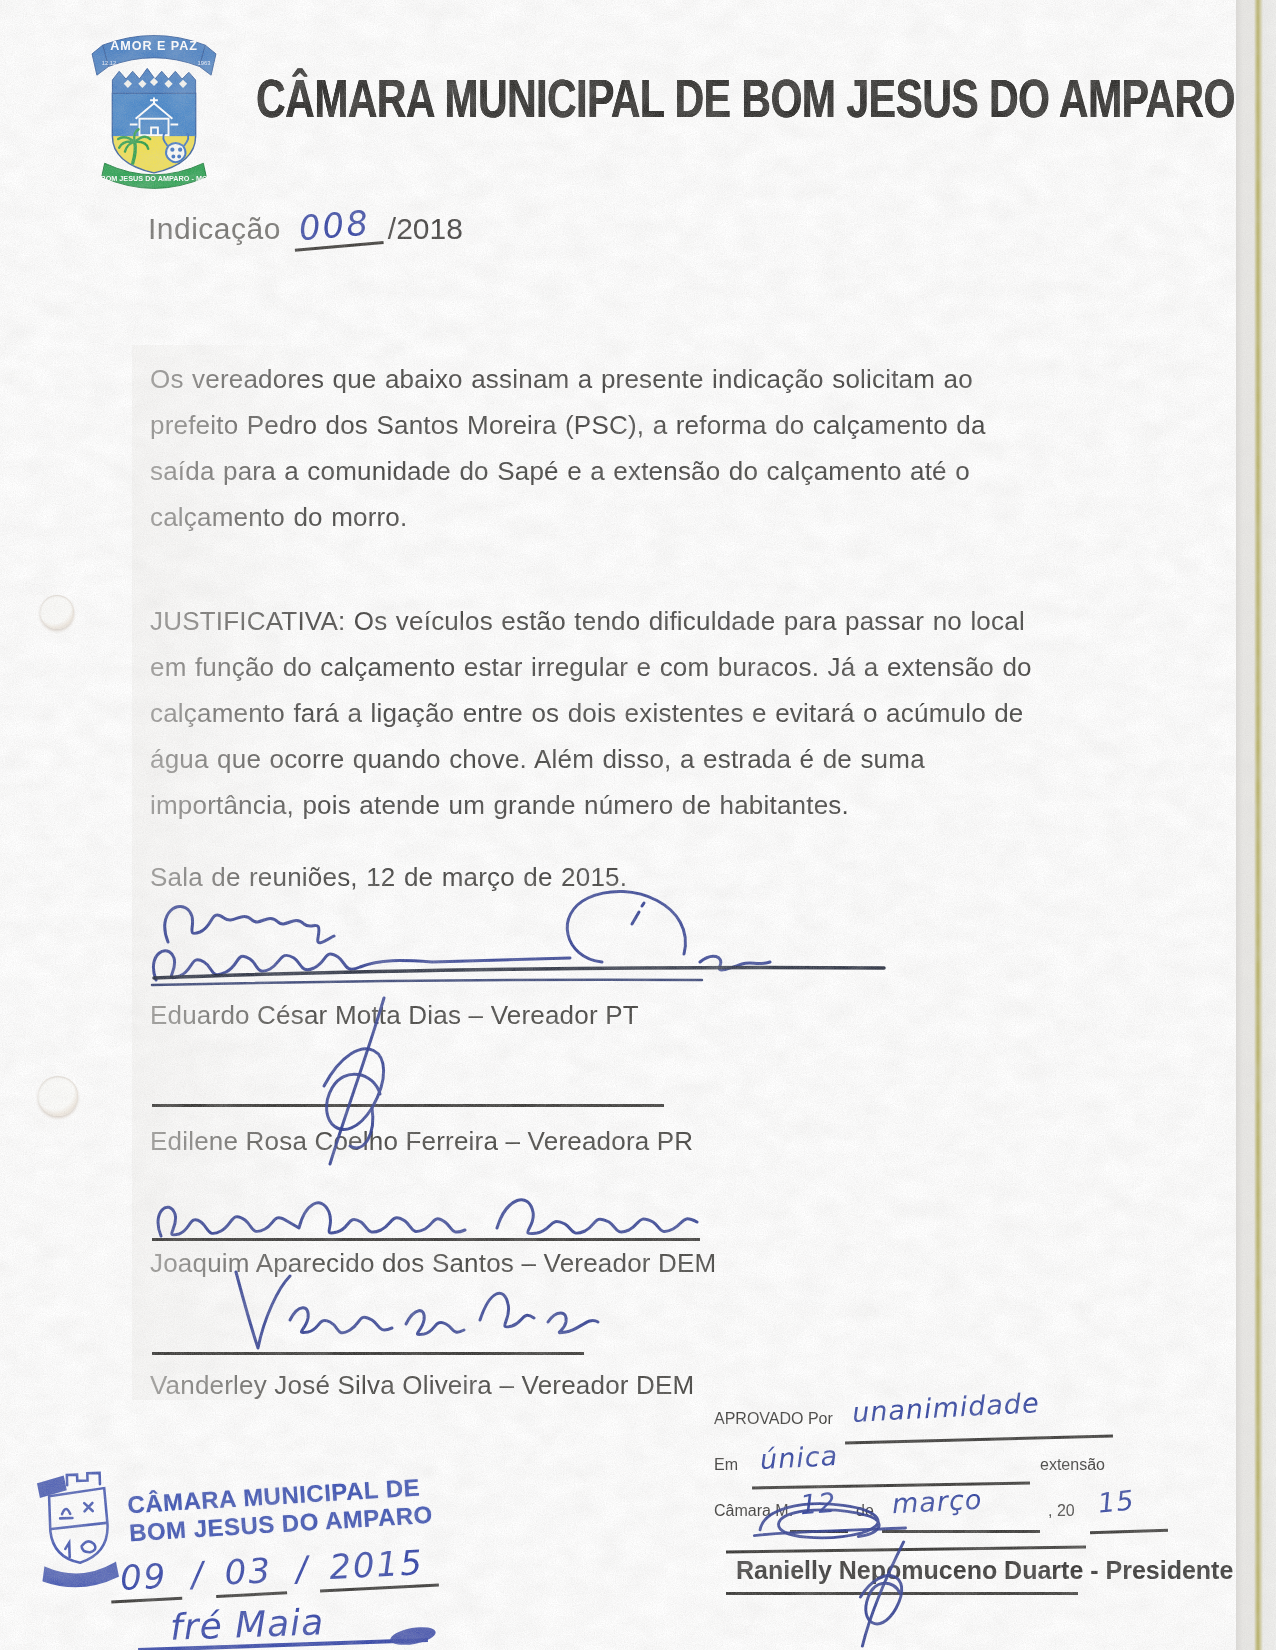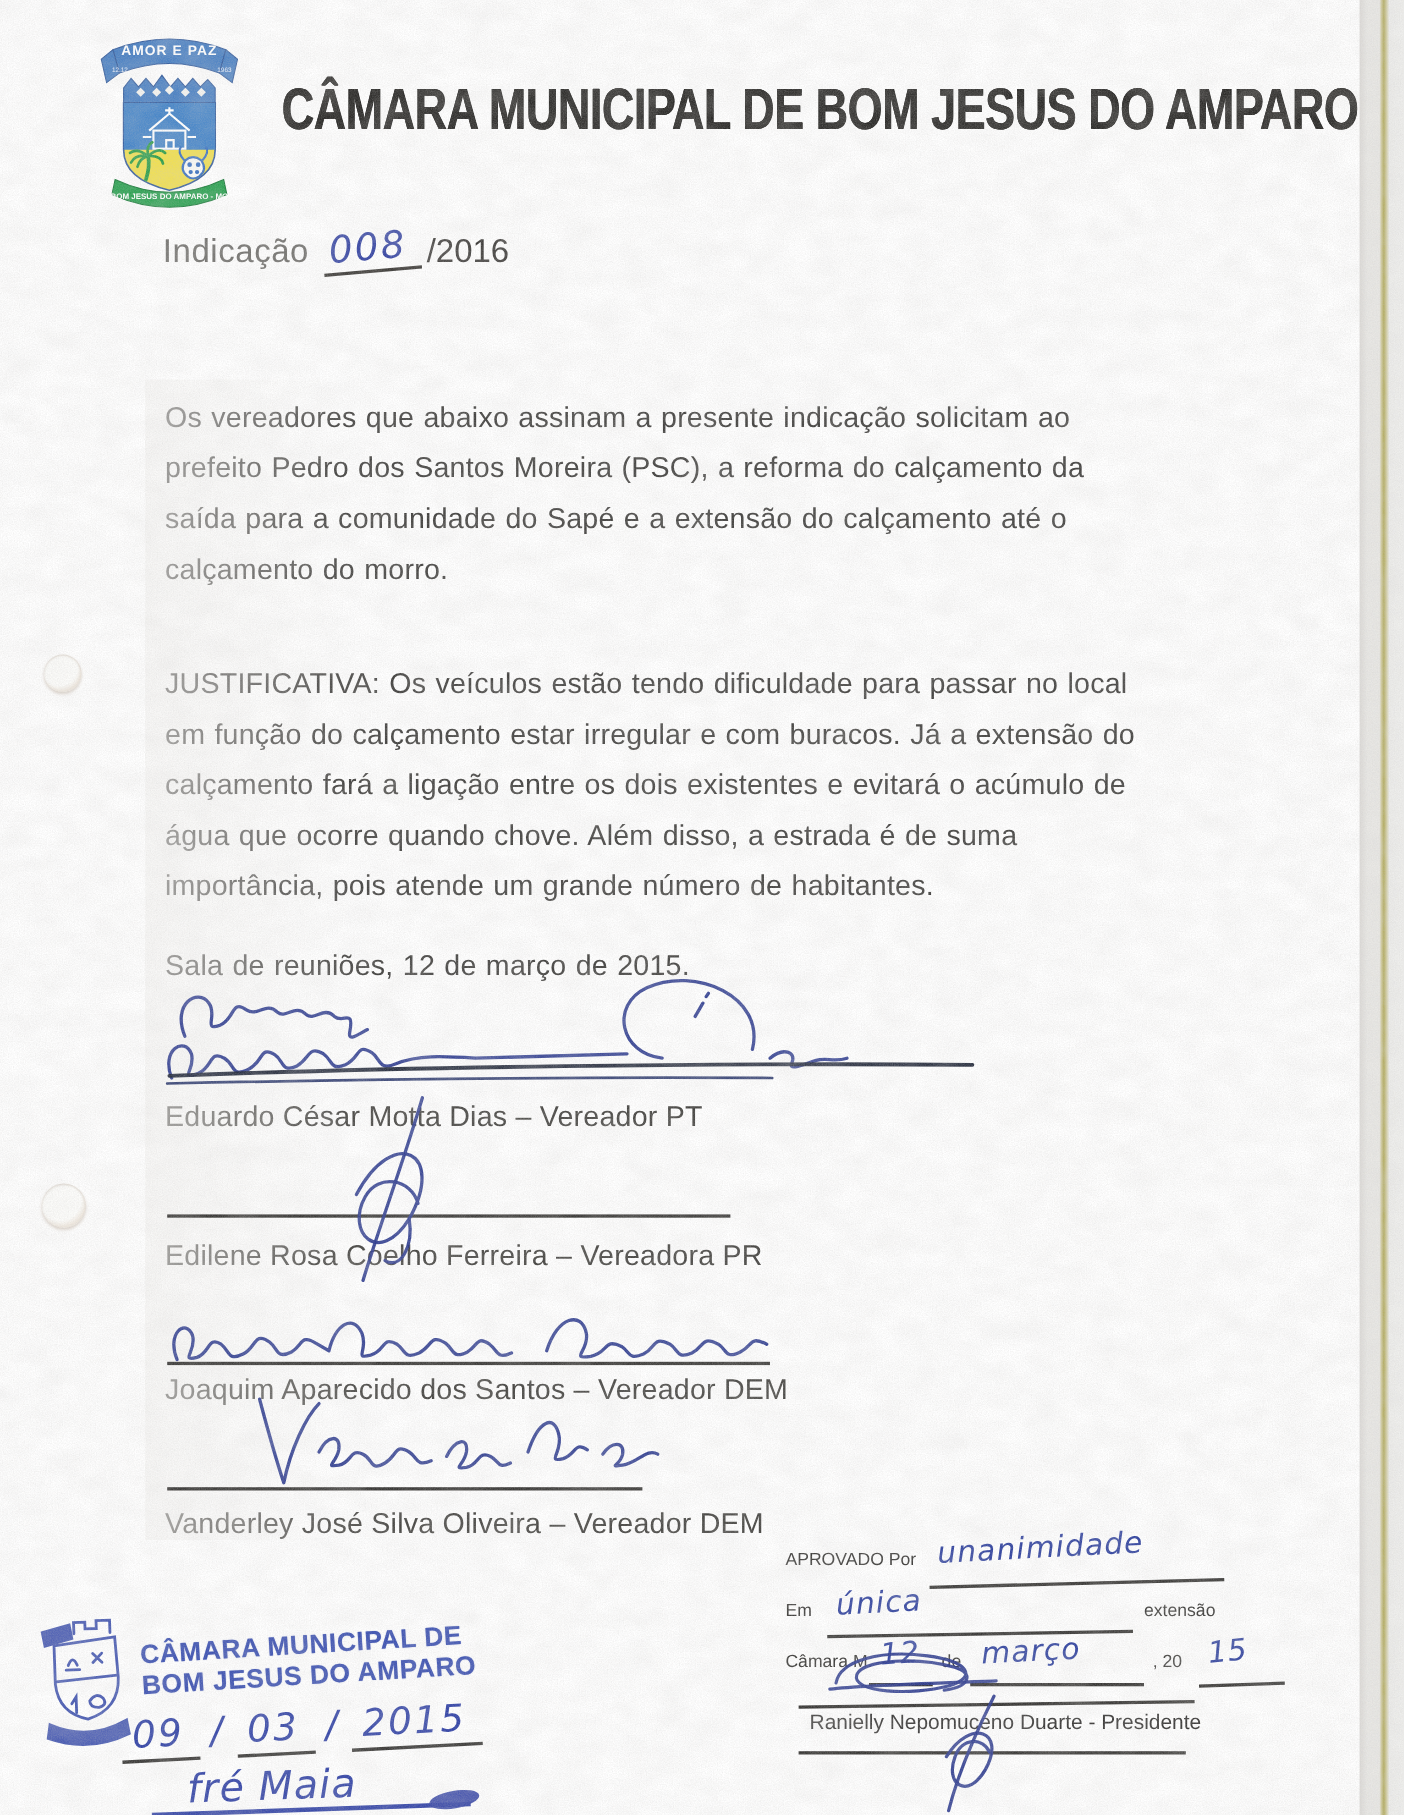--- a/index.html
+++ b/index.html
@@ -26,21 +26,21 @@
   .ind-year{font-size:30px;color:#413f3d;}
   .para{position:absolute;left:150px;width:885px;font-size:26px;line-height:46px;
     color:#434240;letter-spacing:.2px;word-spacing:1px;z-index:3;}
   .name{position:absolute;left:150px;font-size:26px;color:#464542;letter-spacing:.2px;z-index:3;white-space:nowrap;}
   .sig{position:absolute;z-index:6;}
   .sig path{fill:none;stroke:#2b3a8e;stroke-width:3;stroke-linecap:round;stroke-linejoin:round;opacity:.92;}
   .line{position:absolute;background:#3a3937;height:2.5px;z-index:5;}
   .fade-overlay{position:absolute;left:132px;top:345px;width:185px;height:1055px;z-index:5;pointer-events:none;
     background:linear-gradient(to right,rgba(242,241,239,.55),rgba(242,241,239,0));}
   .ap{position:absolute;font-size:16px;color:#3b3a38;z-index:3;white-space:nowrap;}
-  .apb{position:absolute;font-size:19px;font-weight:normal;color:#3a3938;z-index:3;white-space:nowrap;}
+  .apb{position:absolute;font-size:25px;font-weight:bold;color:#3a3938;z-index:3;white-space:nowrap;}
   .hw{position:absolute;font-family:"DejaVu Sans",sans-serif;font-style:italic;color:#3345a0;
     z-index:6;white-space:nowrap;letter-spacing:1px;}
   .stamp-text{position:absolute;left:128px;top:1482px;z-index:6;transform:rotate(-3.5deg);
     color:#3e53b2;font-weight:bold;font-size:24px;line-height:28px;letter-spacing:.5px;white-space:nowrap;
     text-shadow:0 0 1px rgba(62,83,178,.5);}
   .stamp-date{position:absolute;left:110px;top:1550px;z-index:6;transform:rotate(-3deg);
     display:flex;align-items:baseline;font-family:"DejaVu Sans",sans-serif;font-style:italic;
     color:#3647a8;font-size:34px;letter-spacing:2px;}
   .stamp-date .seg{border-bottom:3px solid #3b3a38;padding:0 14px 2px 10px;}
   .stamp-date .sep{margin:0 10px;}
@@ -99,21 +99,21 @@
     </g>
   </svg>
 
   <div class="page-title">
     <span>CÂMARA MUNICIPAL DE BOM JESUS DO AMPARO</span>
   </div>
 
   <div class="ind-row">
     <span class="ind-label">Indicação</span>
     <span class="ind-num">008</span>
-    <span class="ind-year">/2016</span>
+    <span class="ind-year">/2018</span>
   </div>
 
   <div class="para" style="top:356px">Os vereadores que abaixo assinam a presente indicação solicitam ao prefeito Pedro dos Santos Moreira (PSC), a reforma do calçamento da saída para a comunidade do Sapé e a extensão do calçamento até o calçamento do morro.</div>
   <div class="para" style="top:598px">JUSTIFICATIVA: Os veículos estão tendo dificuldade para passar no local em função do calçamento estar irregular e com buracos. Já a extensão do calçamento fará a ligação entre os dois existentes e evitará o acúmulo de água que ocorre quando chove. Além disso, a estrada é de suma importância, pois atende um grande número de habitantes.</div>
   <div class="para" style="top:854px;width:700px">Sala de reuniões, 12 de março de 2015.</div>
 
   <div class="fade-overlay"></div>
 
   <svg class="sig" style="left:140px;top:862px" width="770" height="130" viewBox="0 0 770 130">
     <path d="M28,80 C16,50 40,36 50,50 C58,61 44,76 60,70 C74,64 70,46 84,56 C94,63 102,48 112,58 C120,65 128,50 138,60 C146,67 154,52 164,62 C172,69 182,54 178,76 C176,86 186,78 194,74"></path>

